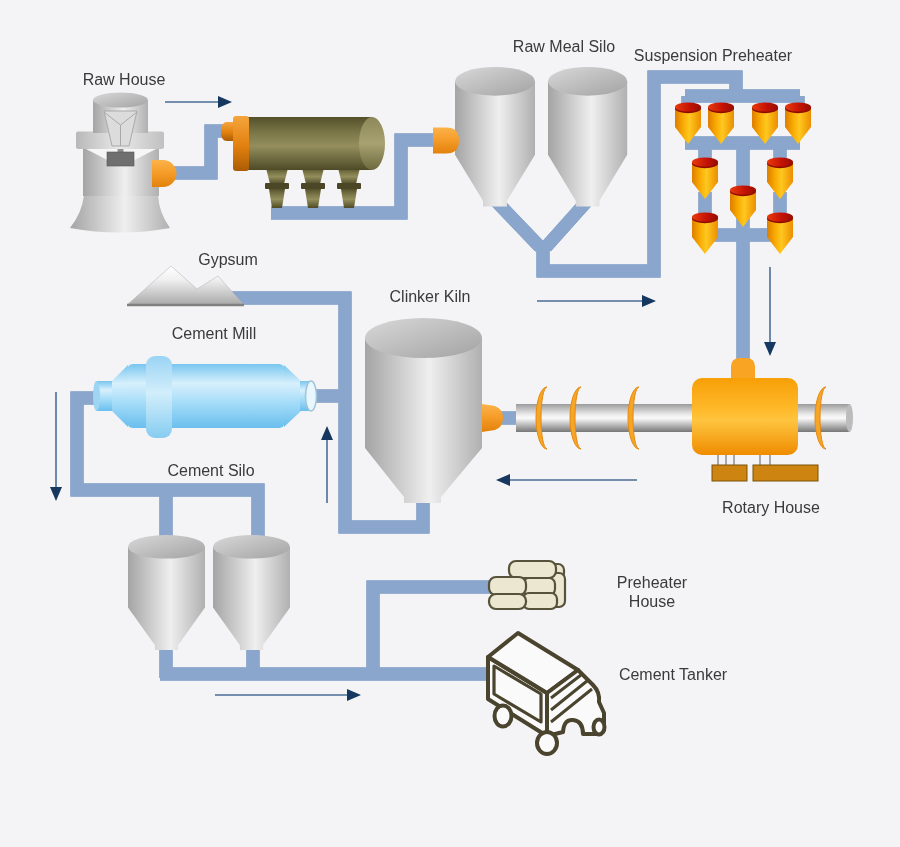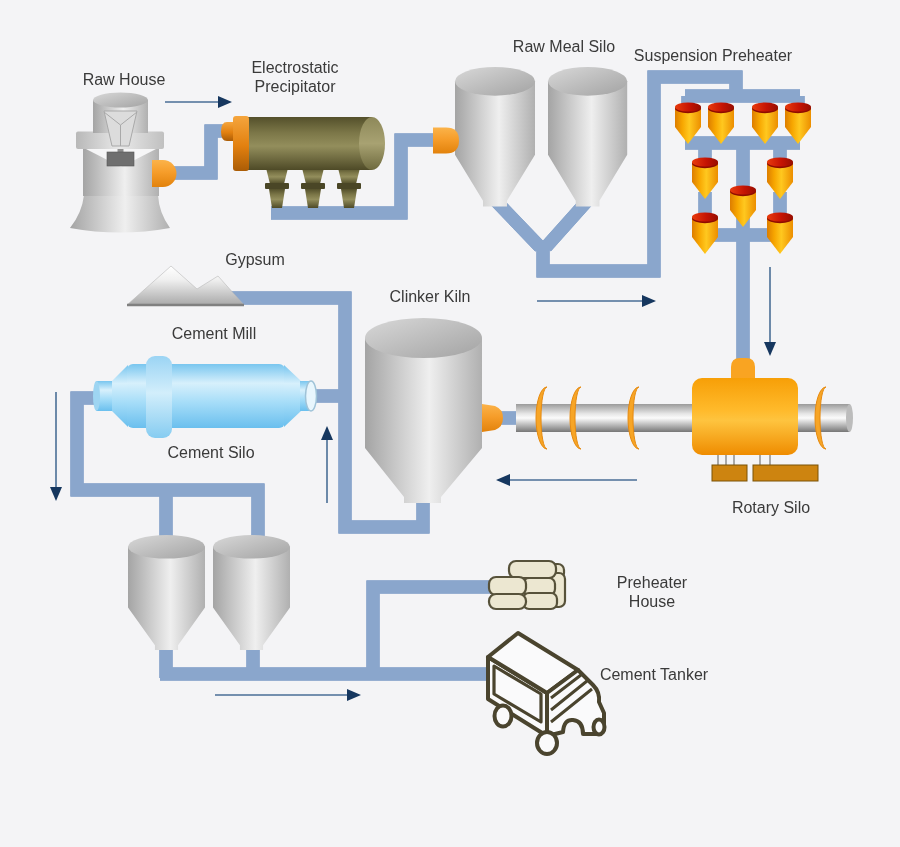--- a/index.html
+++ b/index.html
@@ -276,30 +276,26 @@
     <path d="M547,693 L578,670 L593,685 Q600,692 599,702 L604,713 L604,727 L596,734 L583,734 Q583,721 573,720 Q564,719 563,732 L547,736 Z"></path>
     <path d="M551,698 L581,675 M551,710 L587,681 M551,722 L592,689" fill="none" stroke-width="3"></path>
     <path d="M494,666 L541,694 V722 L494,694 Z" fill="none" stroke-width="3.2"></path>
     <ellipse cx="503" cy="716" rx="8.5" ry="10.5"></ellipse>
     <ellipse cx="547" cy="743" rx="10" ry="11"></ellipse>
     <ellipse cx="599" cy="727" rx="5.5" ry="7.5"></ellipse>
   </g>
 </svg>
 
 <div class="lbl" style="left:124px;top:70px">Raw House</div>
-<div class="lbl" style="left:295px;top:58px">
-  <span>Electrostatic</span>
-  <span>Precipitator</span>
-</div>
 <div class="lbl" style="left:564px;top:37px">Raw Meal Silo</div>
 <div class="lbl" style="left:713px;top:46px">Suspension Preheater</div>
-<div class="lbl" style="left:255px;top:250px">Gypsum</div>
+<div class="lbl" style="left:228px;top:250px">Gypsum</div>
 <div class="lbl" style="left:430px;top:287px">Clinker Kiln</div>
 <div class="lbl" style="left:214px;top:324px">Cement Mill</div>
-<div class="lbl" style="left:211px;top:443px">Cement Silo</div>
-<div class="lbl" style="left:771px;top:498px">Rotary Silo</div>
+<div class="lbl" style="left:211px;top:461px">Cement Silo</div>
+<div class="lbl" style="left:771px;top:498px">Rotary House</div>
 <div class="lbl" style="left:652px;top:573px">
   <span>Preheater</span>
   <span>House</span>
 </div>
-<div class="lbl" style="left:654px;top:665px">Cement Tanker</div>
+<div class="lbl" style="left:673px;top:665px">Cement Tanker</div>
 
 </div>
 
 </body></html>

